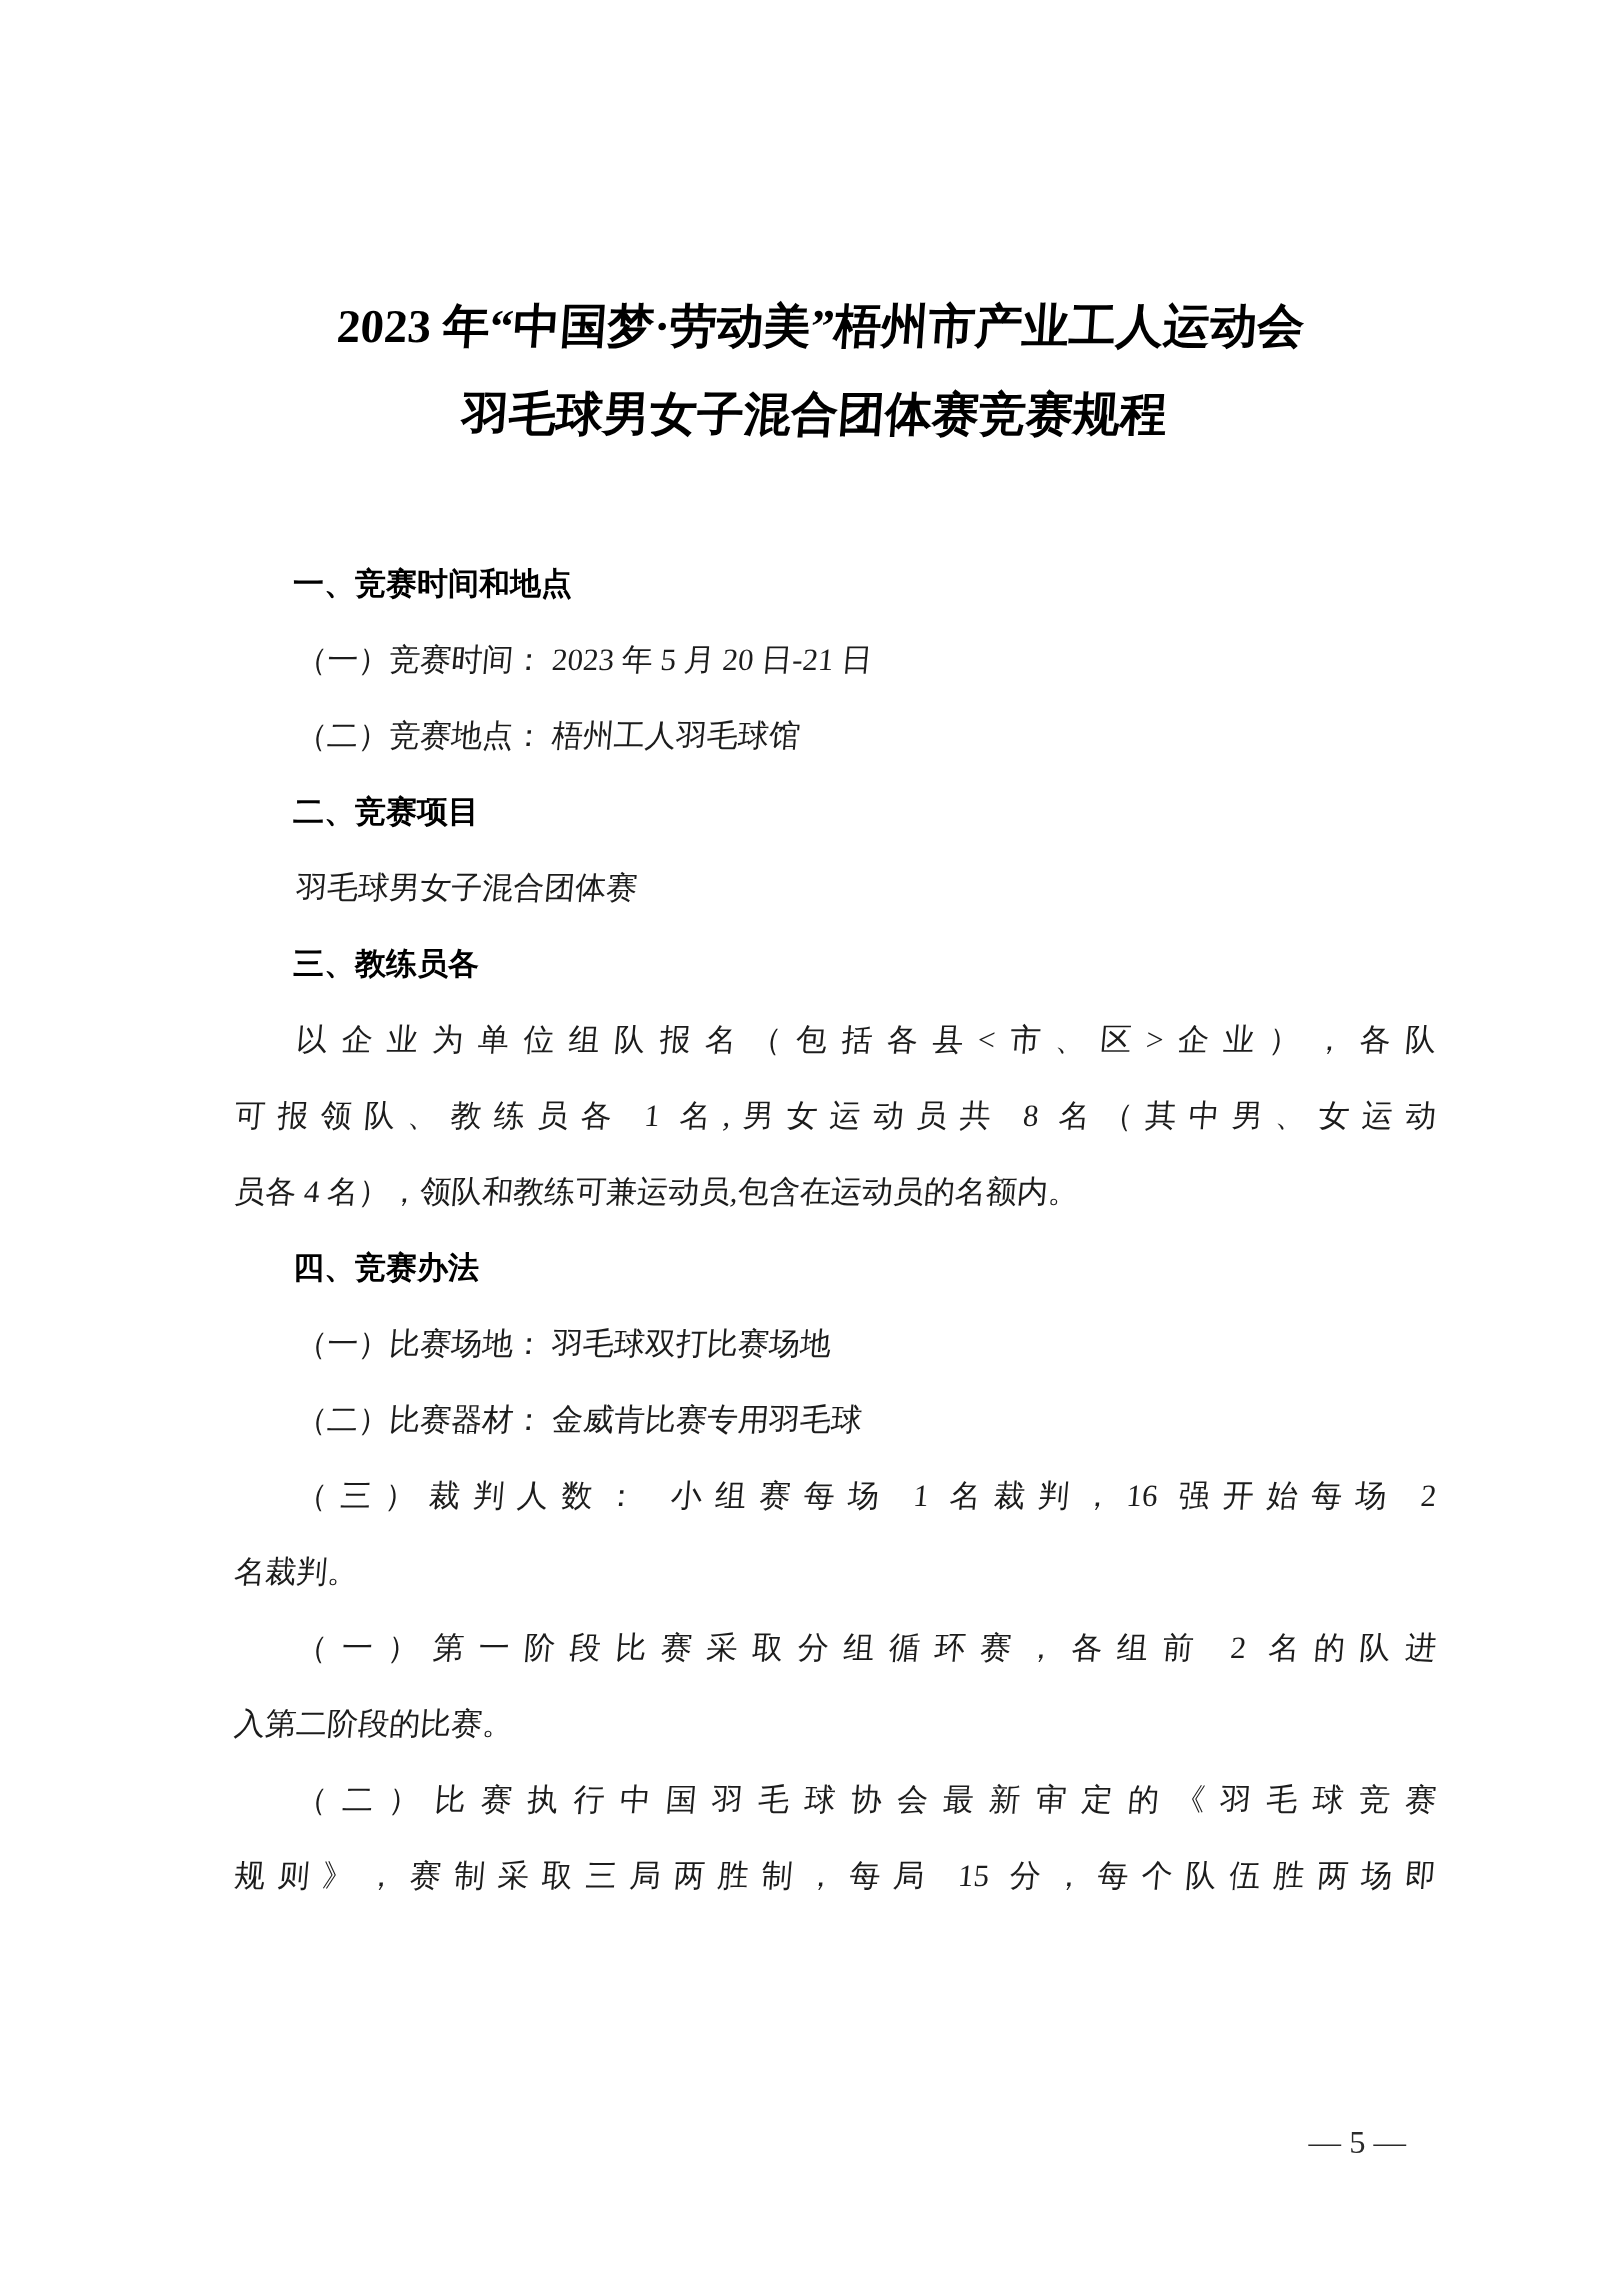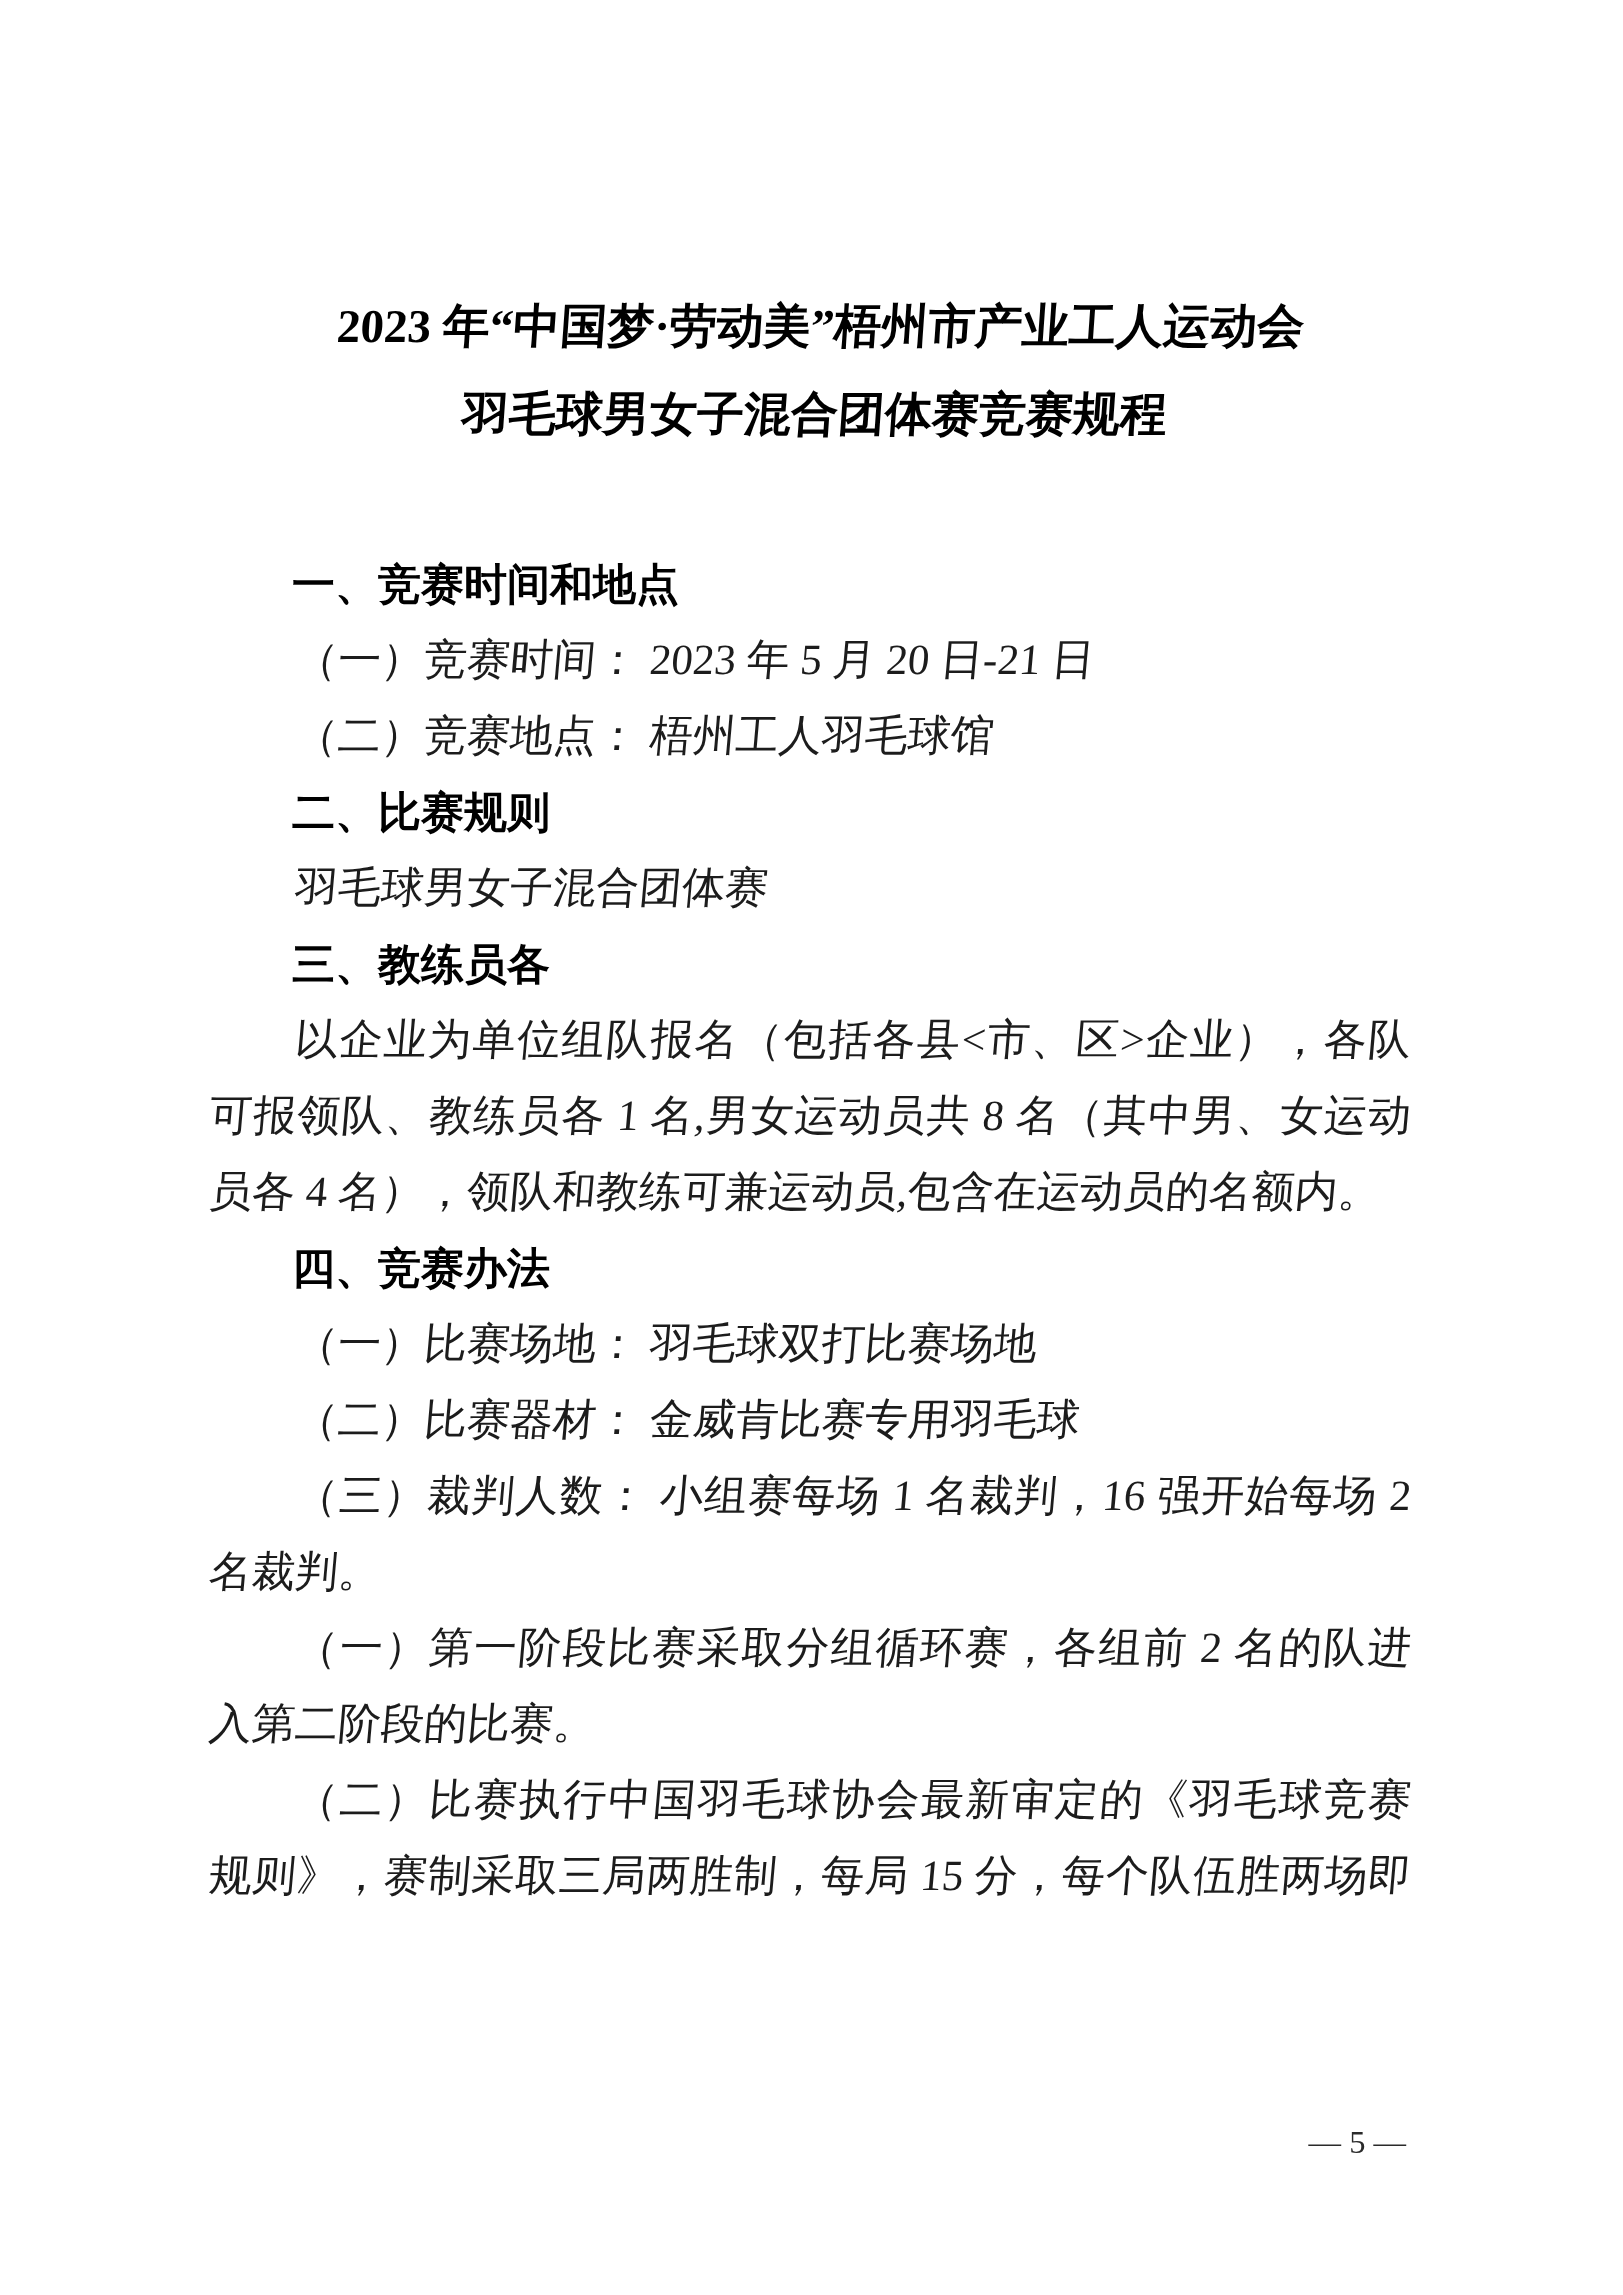--- a/index.html
+++ b/index.html
@@ -24,24 +24,24 @@
     font-weight: 700;
     font-size: 47px;
     line-height: 88px;
     color: #000000;
     transform: skewX(-4deg);
     transform-origin: 50% 100%;
   }
 
   .doc-body {
     position: absolute;
-    left: 206px;
+    left: 231px;
     top: 546px;
     width: 1202px;
-    font-size: 43px;
+    font-size: 31px;
     line-height: 76px;
   }
 
   .line { height: 76px; }
 
   .line.bodytext {
     font-family: "Liberation Serif", "DejaVu Serif", serif;
     color: #1c1c1c;
     transform: skewX(-5deg);
     transform-origin: 0 100%;
@@ -78,21 +78,21 @@
 
   <header class="doc-title">
     <div>2023 年“中国梦·劳动美”梧州市产业工人运动会</div>
     <div>羽毛球男女子混合团体赛竞赛规程</div>
   </header>
 
   <main class="doc-body">
     <div class="line heading indent">一、竞赛时间和地点</div>
     <div class="line bodytext indent">（一）竞赛时间： 2023 年 5 月 20 日-21 日</div>
     <div class="line bodytext indent">（二）竞赛地点： 梧州工人羽毛球馆</div>
-    <div class="line heading indent">二、比赛规则</div>
+    <div class="line heading indent">二、竞赛项目</div>
     <div class="line bodytext indent">羽毛球男女子混合团体赛</div>
     <div class="line heading indent">三、教练员各</div>
     <div class="line bodytext indent justify">以企业为单位组队报名（包括各县&lt;市、区&gt;企业），各队</div>
     <div class="line bodytext justify">可报领队、教练员各 1 名,男女运动员共 8 名（其中男、女运动</div>
     <div class="line bodytext">员各 4 名），领队和教练可兼运动员,包含在运动员的名额内。</div>
     <div class="line heading indent">四、竞赛办法</div>
     <div class="line bodytext indent">（一）比赛场地： 羽毛球双打比赛场地</div>
     <div class="line bodytext indent">（二）比赛器材： 金威肯比赛专用羽毛球</div>
     <div class="line bodytext indent justify">（三）裁判人数： 小组赛每场 1 名裁判，16 强开始每场 2</div>
     <div class="line bodytext">名裁判。</div>

